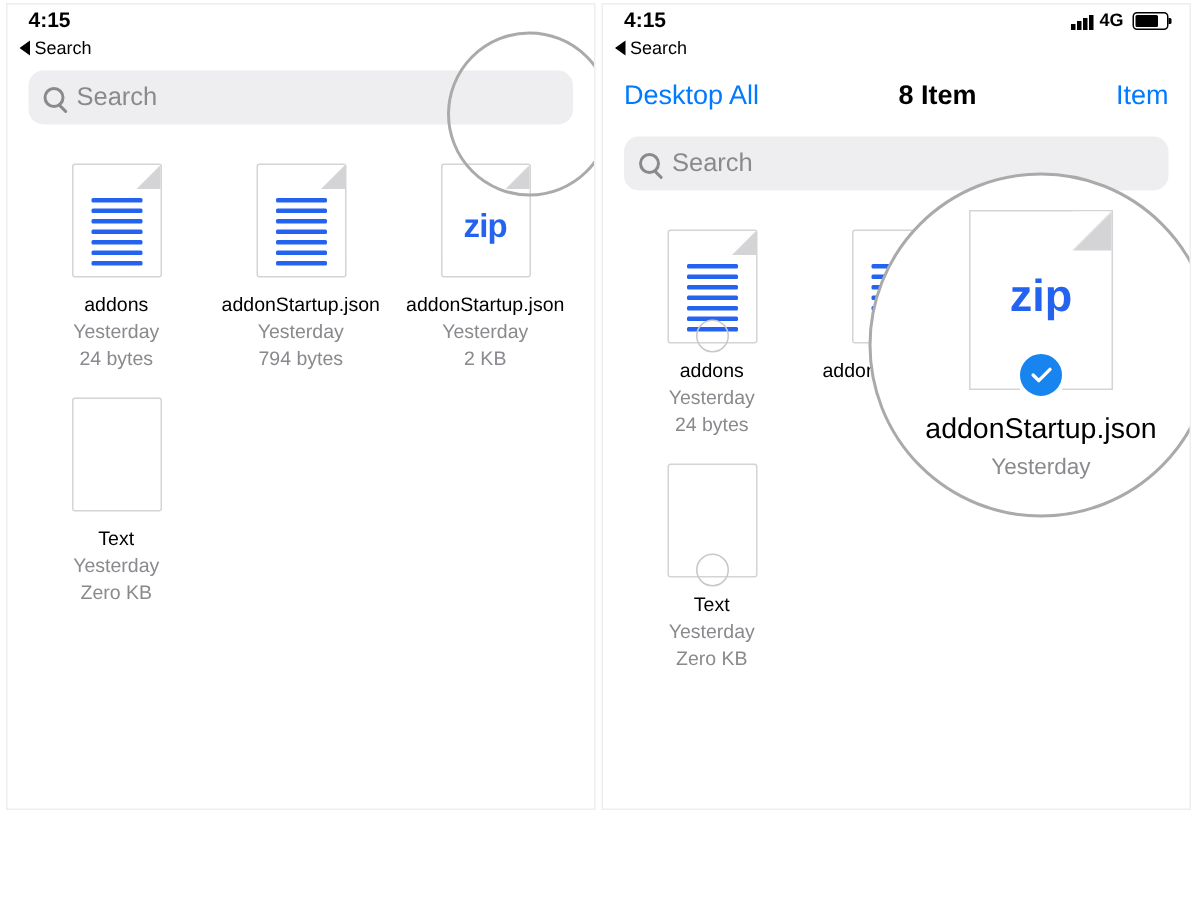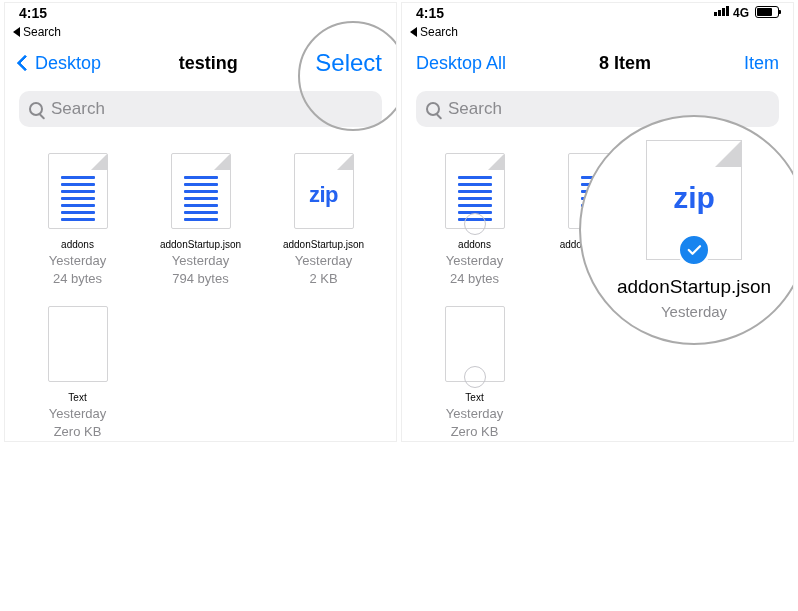--- a/index.html
+++ b/index.html
@@ -6,40 +6,40 @@
     body {
       font-family: -apple-system, BlinkMacSystemFont, "Segoe UI", Helvetica, Arial, sans-serif;
       background: #fff;
       width: 798px;
       height: 611px;
       display: flex;
       position: relative;
     }
     .panel {
       width: 393px;
-      height: 440px;
+      height: 538px;
       background: #fff;
       position: relative;
       border: 1px solid #eee;
       overflow: hidden;
     }
     .panel-left { margin-left: 4px; margin-top: 2px; }
     .panel-right { margin-left: 4px; margin-top: 2px; }
 
     .status-bar {
       height: 20px;
       display: flex;
       align-items: center;
       padding: 0 14px;
       font-size: 14px;
       font-weight: 600;
     }
     .status-time { font-weight: 600; }
     .status-spacer { flex: 1; }
-    .status-right { display: inline-flex; align-items: flex-start; gap: 4px; font-size: 12px; font-weight: 600; }
+    .status-right { display: inline-flex; align-items: flex-end; gap: 4px; font-size: 12px; font-weight: 600; }
     .signal { display: inline-flex; align-items: flex-end; gap: 1px; }
     .signal span { width: 3px; background: #000; display: inline-block; }
     .signal span:nth-child(1){height:4px;} .signal span:nth-child(2){height:6px;}
     .signal span:nth-child(3){height:8px;} .signal span:nth-child(4){height:10px;}
     .battery {
       width: 24px; height: 12px; border: 1px solid #000; border-radius: 3px; position: relative;
       margin-left: 2px;
     }
     .battery::after {
       content: ""; position: absolute; right: -3px; top: 3px; width: 2px; height: 4px; background: #000; border-radius: 0 1px 1px 0;
@@ -118,21 +118,21 @@
     .page-sheet .fold {
       position: absolute; top: 0; right: 0; width: 16px; height: 16px; background: linear-gradient(135deg, #fff 48%, #d4d4d6 52%);
     }
     .page-lines {
       position: absolute; top: 22px; left: 12px; right: 12px;
     }
     .page-lines span { display: block; height: 3px; background: #2462f0; margin-bottom: 4px; border-radius: 1px; }
     .zip-label { position: absolute; top: 28px; left: 0; right: 0; color:#2462f0; font-weight: 700; font-size: 22px; letter-spacing: -0.5px; }
     .empty-sheet { border: 1px solid #d4d4d6; background: #fff; }
 
-    .file-name { font-size: 10px; color:#000; margin-top: 8px; line-height: 1.2; max-width: 110px; }
+    .file-name { font-size: 13px; color:#000; margin-top: 8px; line-height: 1.2; max-width: 110px; }
     .file-sub { font-size: 13px; color:#8a8a8e; margin-top: 2px; line-height: 1.25; }
 
     .sel-circle {
       position: absolute; bottom: -4px; left: 50%; transform: translateX(-50%);
       width: 22px; height: 22px; border: 1px solid #c7c7cc; border-radius: 50%; background: #fff;
     }
     .sel-circle.unfilled { background: transparent; }
 
     
     .bubble {
@@ -167,28 +167,20 @@
 <body>
 
 <div class="panel panel-left">
   <div class="status-bar">
     <span class="status-time">4:15</span>
     <span class="status-spacer"></span>
   </div>
   <div class="breadcrumb-row">
     <span class="breadcrumb-caret"></span>
     <span class="breadcrumb-text">Search</span>
-  </div>
-  <div class="nav-bar">
-    <div class="nav-left">
-      <span class="chevron-left"></span>
-      <span>Desktop</span>
-    </div>
-    <div class="nav-title">testing</div>
-    <div class="nav-right" style="font-size:24px;">Select</div>
   </div>
   <div class="search-bar">
     <span class="search-icon"></span>
     <span>Search</span>
   </div>
   <div class="grid">
 
     <div class="file-item">
       <div class="file-thumb">
         <div class="page-sheet">

